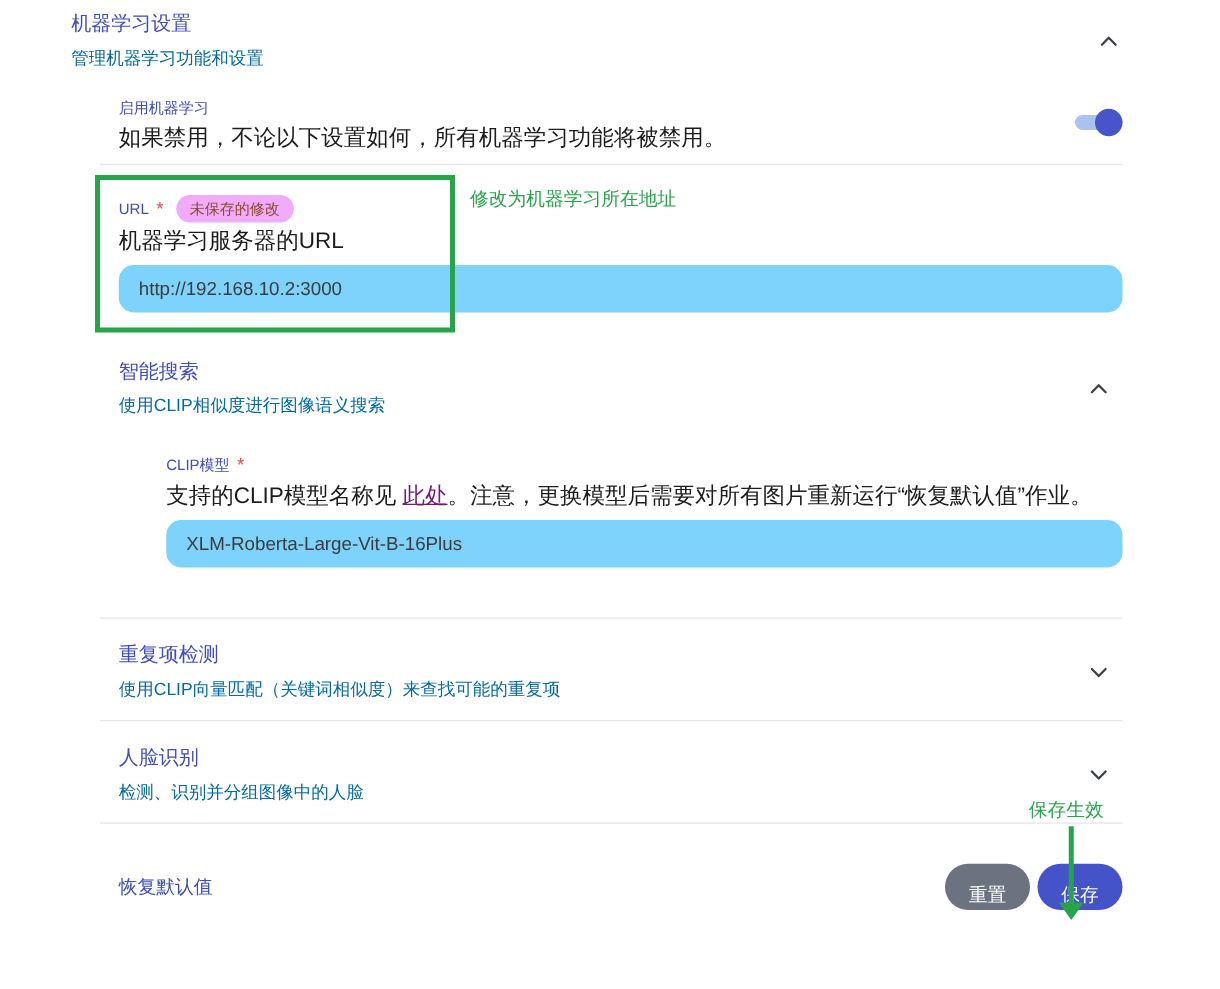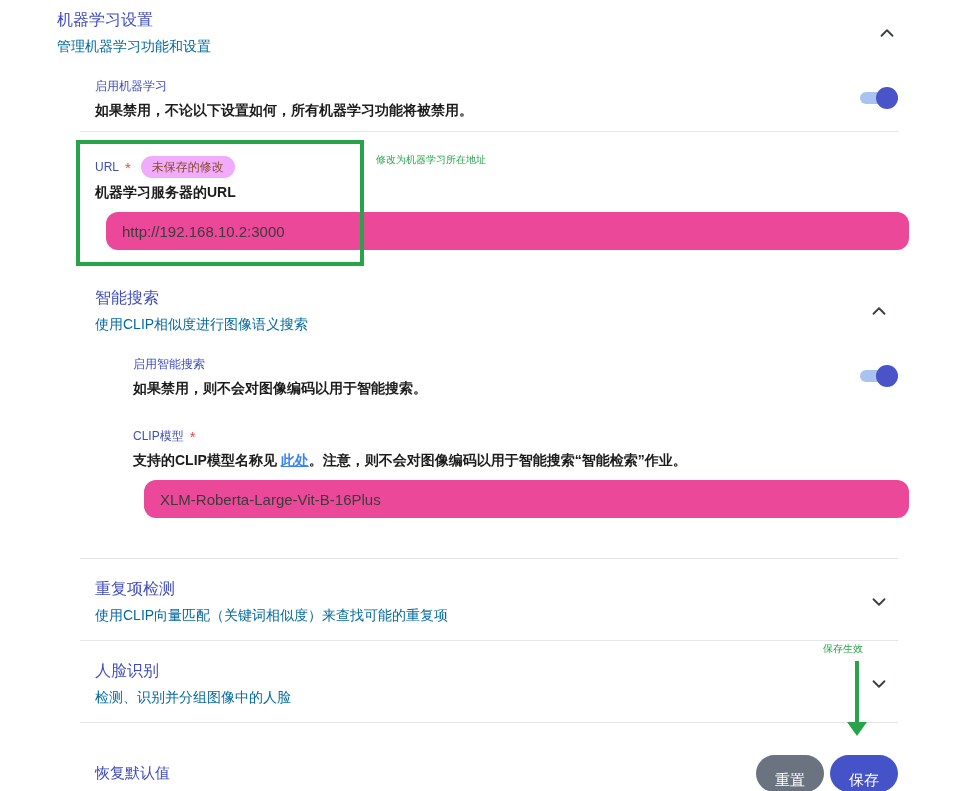--- a/index.html
+++ b/index.html
@@ -17,58 +17,58 @@
 
   .row-flex { display:flex; align-items:center; justify-content:space-between; }
   .chev { width:22px; height:22px; flex:0 0 auto; cursor:pointer; }
   .chev svg { display:block; }
   .chev.inset { margin-right:8px; }
 
   .children { margin-left:38px; }
 
   .toggle-row { display:flex; align-items:center; justify-content:space-between; margin-top:22px; }
   .field-label { font-size:12px; line-height:19px; color:#3f4cc1; }
-  .field-desc { font-size:14px; line-height:18px; color:#1c1c1c; margin-top:5px;font-weight:bold; }
+  .field-desc { font-size:18px; line-height:18px; color:#1c1c1c; margin-top:5px; }
 
   .switch { position:relative; width:38px; height:22px; flex:0 0 auto; cursor:pointer; }
   .switch .track { position:absolute; left:0; top:5px; width:38px; height:12px; border-radius:7px; background:#a9c2ef; }
   .switch .knob { position:absolute; right:0; top:0; width:22px; height:22px; border-radius:50%; background:#4854c7; }
 
   .divider { border:none; border-top:1px solid #e3e5e9; margin-top:12px; margin-left:-15px; }
 
   .url-block { margin-top:24px; }
   .label-row { display:flex; align-items:center; gap:10px; }
   .req { color:#e5484d; font-size:15px; }
   .badge { background:#f0abfc; color:#8a4a2b; font-size:12px; line-height:14px; padding:4px 11px; border-radius:11px; }
   .text-input {
     display:block; width:100%; height:38px; margin-top:11px;
-    background:#ec4899; border:none; border-radius:12px;
+    background:#7dd3fc; border:none; border-radius:12px;
     padding:0 16px; font-size:15px; color:#3c3c3c;
-    font-family:"Liberation Sans","DejaVu Sans",sans-serif; outline:none;margin-left:11px;
+    font-family:"Liberation Sans","DejaVu Sans",sans-serif; outline:none;
   }
 
   .subsection { margin-top:38px; }
   .clip-block { margin-top:30px; }
-  .link { color:#3b82f6; text-decoration:underline; cursor:pointer; }
+  .link { color:#701a75; text-decoration:underline; cursor:pointer; }
 
   .plain-row { margin-top:20px; }
   .divider2 { border:none; border-top:1px solid #e3e5e9; margin-top:16px; margin-left:-15px; }
 
   .footer-row { display:flex; align-items:center; justify-content:space-between; margin-top:32px; }
   .restore-link { font-size:15px; color:#3f4cc1; cursor:pointer; }
   .btn-group { display:flex; align-items:center; gap:6px; }
   .btn { border:none; border-radius:19px; height:37px; padding:16px 19px; font-size:15px; color:#fff; cursor:pointer;
          font-family:"Liberation Sans","DejaVu Sans",sans-serif; }
   .btn.gray { background:#6b7280; }
   .btn.blue { background:#4553c9; }
 
   
   .anno { position:absolute; pointer-events:none; }
   .anno-rect { left:76px; top:140px; width:288px; height:126px; border:4px solid #27a449; }
-  .anno-text { color:#27a449; font-size:10px; line-height:19px; white-space:nowrap; }
+  .anno-text { color:#27a449; font-size:15px; line-height:19px; white-space:nowrap; }
   .anno-url-note { left:376px; top:150px; }
   .anno-save-note { left:823px; top:639px; }
   .anno-arrow-line { left:855px; top:661px; width:4px; height:62px; background:#27a449; }
   .anno-arrow-head { left:847px; top:722px; width:0; height:0;
     border-left:10px solid transparent; border-right:10px solid transparent; border-top:14px solid #27a449; }
 </style>
 </head>
 <body>
 
 <div class="page">
@@ -118,37 +118,27 @@
             <div class="section-sub">使用CLIP相似度进行图像语义搜索</div>
           </div>
           <div class="chev inset">
             <svg width="22" height="22" viewBox="0 0 24 24">
                 <path d="M6 15l6-6 6 6" fill="none" stroke="#3a3f46" stroke-width="2" stroke-linecap="round" stroke-linejoin="round"></path>
               </svg>
           </div>
         </div>
 
         <div class="children">
-          <div class="toggle-row">
-            <div>
-              <div class="field-label">启用智能搜索</div>
-              <div class="field-desc">如果禁用，则不会对图像编码以用于智能搜索。</div>
-            </div>
-            <div class="switch">
-              <div class="track"></div>
-              <div class="knob"></div>
-            </div>
-          </div>
 
           <div class="clip-block">
             <div class="label-row">
               <span class="field-label">CLIP模型</span>
               <span class="req" style="margin-left:-4px;">*</span>
             </div>
-            <div class="field-desc"><span>支持的CLIP模型名称见 </span><span class="link">此处</span><span>。注意，则不会对图像编码以用于智能搜索“智能检索”作业。</span></div>
+            <div class="field-desc"><span>支持的CLIP模型名称见 </span><span class="link">此处</span><span>。注意，更换模型后需要对所有图片重新运行“恢复默认值”作业。</span></div>
             <input class="text-input" type="text" value="XLM-Roberta-Large-Vit-B-16Plus" style="">
           </div>
         </div>
       </div>
 
       <hr class="divider" style="margin-top:40px;">
 
       <div class="row-flex plain-row">
         <div>
           <div class="section-title">重复项检测</div>

